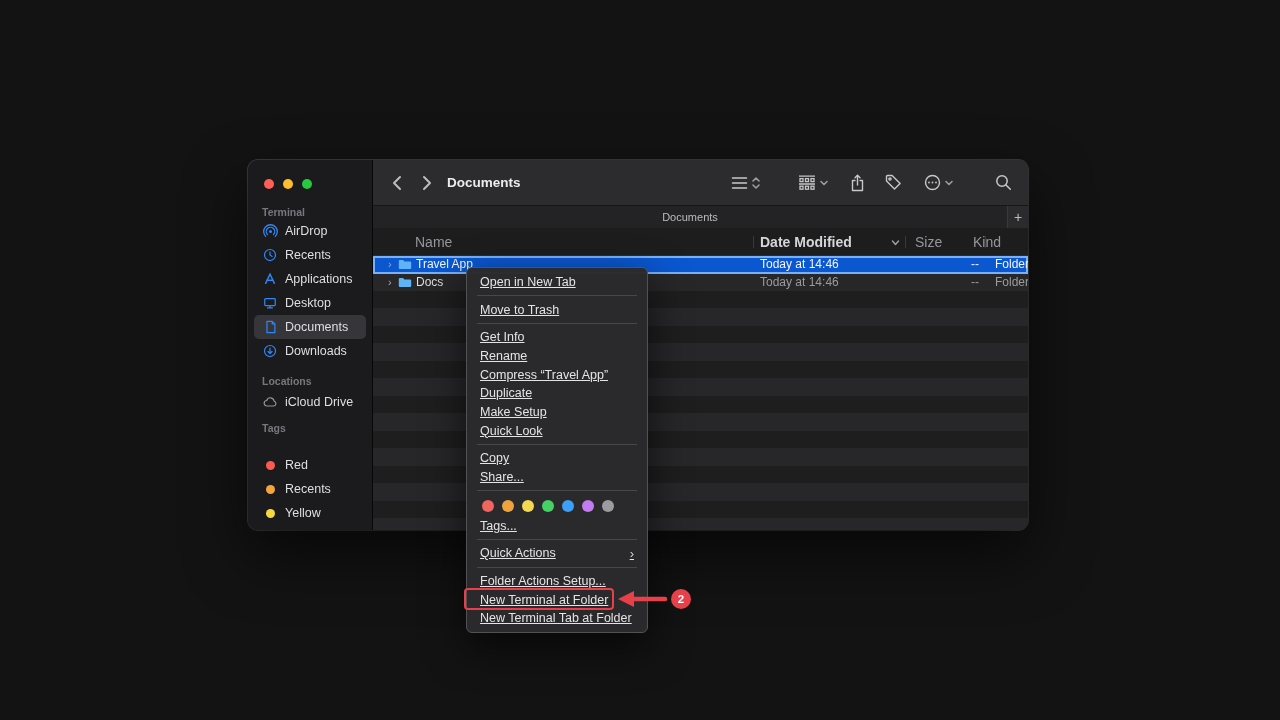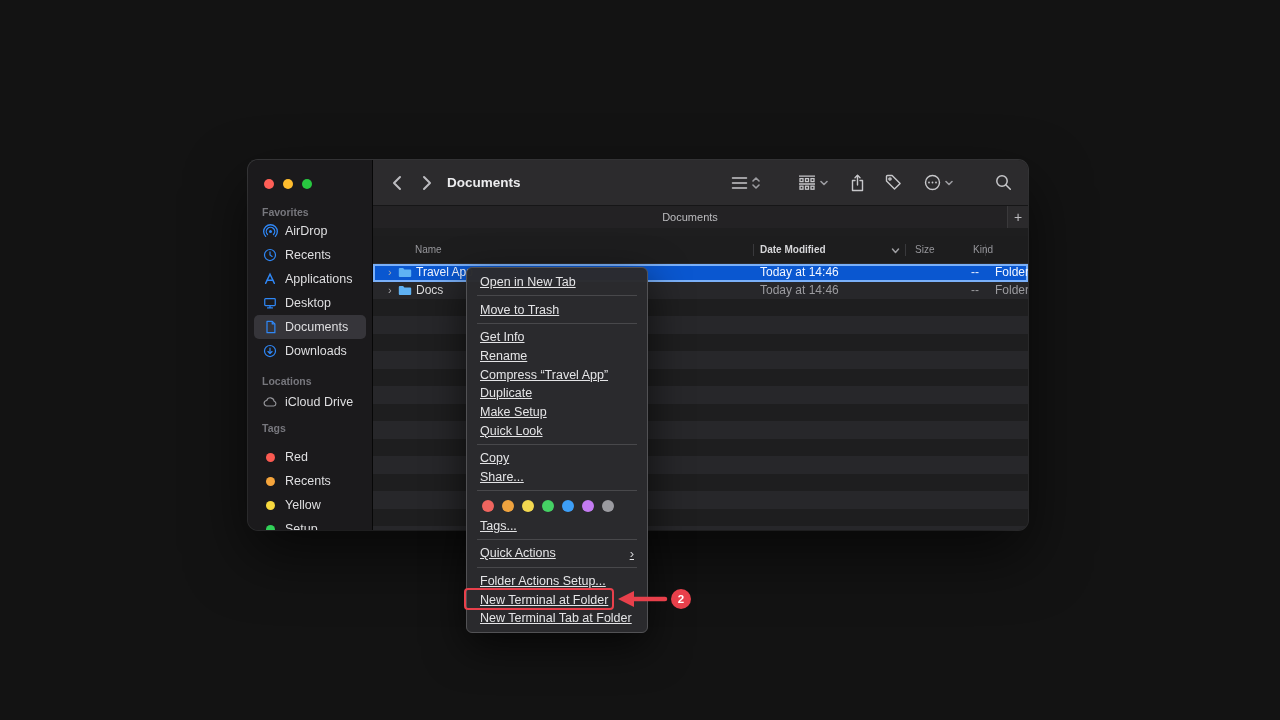--- a/index.html
+++ b/index.html
@@ -38,21 +38,21 @@
   .nav-btn { width:24px; display:flex; justify-content:center; color:#bcbcc0; }
   .win-title { font-size:13.5px; font-weight:700; color:#ececee; margin-left:8px; }
   .tb-right { margin-left:auto; display:flex; align-items:center; margin-right:16px; }
   .tb-ic { display:flex; align-items:center; color:#c7c7ca; }
   .chev-sm { margin-left:4px; display:flex; }
 
   .tabbar { height:23px; flex:none; display:flex; background:#232224; border-top:1px solid #161617; }
   .tab { flex:1; display:flex; align-items:center; justify-content:center; font-size:11px; color:#bcbcbf; }
   .newtab { width:21px; flex:none; border-left:1px solid #3a393b; background:#2b2a2c; color:#bcbcbf; display:flex; align-items:center; justify-content:center; font-size:14px; }
 
-  .colheader { height:28px; flex:none; background:#1d1d1e; border-bottom:1px solid #2c2c2e; position:relative; font-size:10px; color:#96969b;margin-top:8px; }
+  .colheader { height:28px; flex:none; background:#1d1d1e; border-bottom:1px solid #2c2c2e; position:relative; font-size:14px; color:#96969b; }
   .colheader .hdr { position:absolute; top:0; height:28px; line-height:28px; white-space:nowrap; }
   .vsep { position:absolute; top:8px; height:12px; width:1px; background:#39393c; }
   .sort-col { color:#d6d6d9; font-weight:700; display:flex; }
 
   .rows { flex:1; position:relative;
     background:repeating-linear-gradient(to bottom, #1e1e1f 0px 17.5px, #27272a 17.5px 35px); }
   .filerow { position:absolute; left:0; right:0; height:17.5px; font-size:12px; color:#dededf; }
   .filerow span, .filerow .ic { position:absolute; top:0; height:17.5px; line-height:17.5px; }
   .row-sel { background:#0a57d0; box-shadow:inset 0 0 0 2px #7ab0f9; color:#f2f6ff; }
   .row-sel .sec { color:#e7eeff; }
@@ -89,21 +89,21 @@
 
   <div class="window">
 
     <aside class="sidebar">
       <div class="traffic">
         <span class="tl-dot" style="background: rgb(255, 95, 87);"></span>
         <span class="tl-dot" style="background: rgb(254, 188, 46);"></span>
         <span class="tl-dot" style="background: rgb(40, 200, 64);"></span>
       </div>
 
-      <div class="section-label">Favorites</div>
+      <div class="section-label">Terminal</div>
 
       <div class="side-item">
         <span class="side-icon">
           <svg width="15" height="15" viewBox="0 0 16 16" fill="none" stroke="#2f87f6" stroke-width="1.4" stroke-linecap="round">
             <circle cx="8" cy="8" r="1.6" fill="#2f87f6" stroke="none"></circle>
             <path d="M4.8 11.2 a4.5 4.5 0 1 1 6.4 0"></path>
             <path d="M2.8 13.2 a7.3 7.3 0 1 1 10.4 0"></path>
           </svg>
         </span>
         <span>AirDrop</span>
@@ -165,21 +165,21 @@
         <span class="side-icon">
           <svg width="15" height="12" viewBox="0 0 17 12" fill="none" stroke="#96969b" stroke-width="1.3" stroke-linejoin="round">
             <path d="M4.6 10.5 a3.1 3.1 0 0 1 -.4-6.2 a4.3 4.3 0 0 1 8.4 .9 a2.7 2.7 0 0 1 -.4 5.3 z"></path>
           </svg>
         </span>
         <span>iCloud Drive</span>
       </div>
 
       <div class="section-label" style="margin-top:8px">Tags</div>
 
-      <div class="side-item" style="margin-top:10px">
+      <div class="side-item" style="margin-top:18px">
         <span class="side-icon">
             <span class="tag-dot" style="background: rgb(251, 90, 81);"></span>
           </span>
         <span>Red</span>
       </div>
       <div class="side-item">
         <span class="side-icon">
             <span class="tag-dot" style="background: rgb(246, 165, 60);"></span>
           </span>
         <span>Recents</span>

